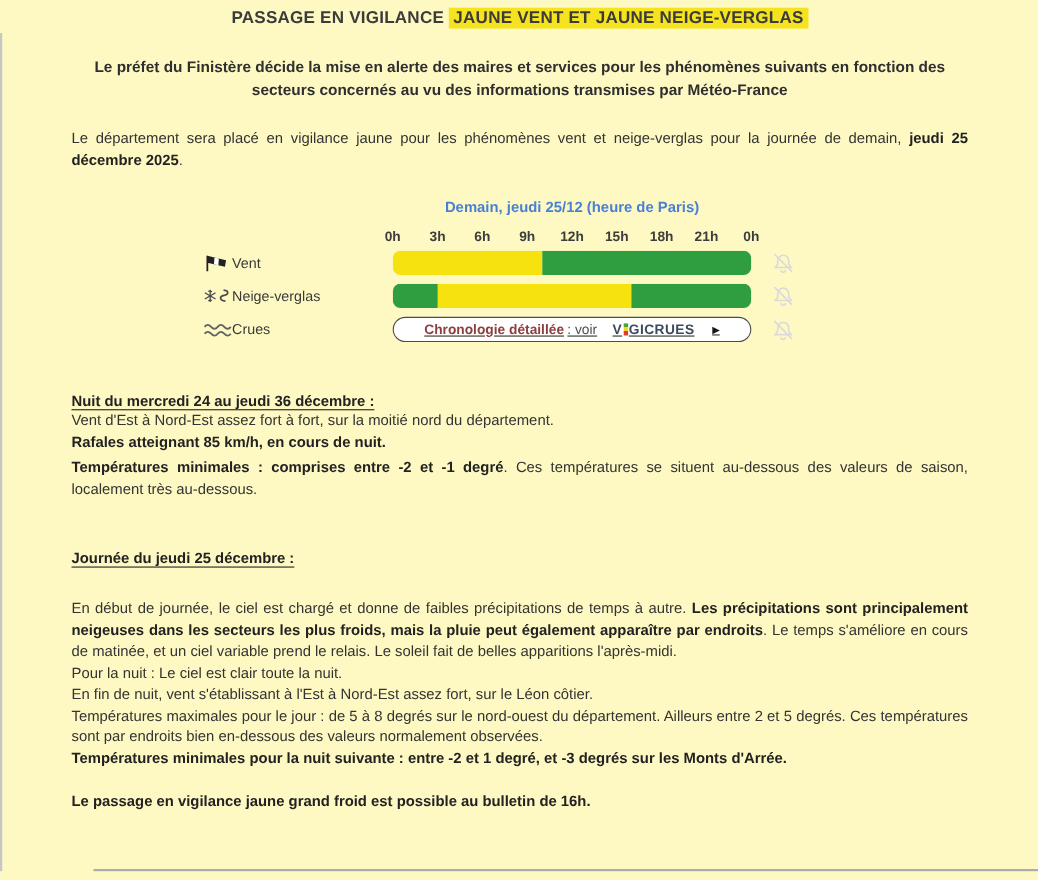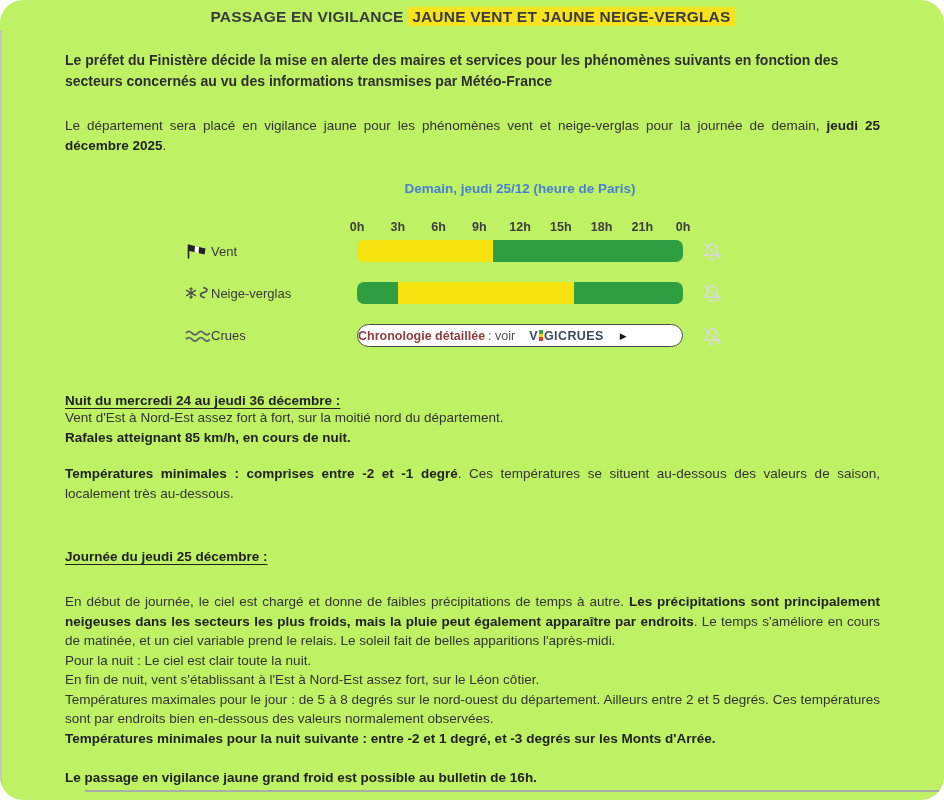--- a/index.html
+++ b/index.html
@@ -1,48 +1,48 @@
 <!DOCTYPE html>
 <html><head>
 <meta charset="utf-8">
 <style>
   html,body{margin:0;padding:0;background:#fff;}
-  .page{position:relative;width:944px;height:800px;background:#bef264;overflow:hidden;
-        font-family:"Liberation Sans",sans-serif;color:#333;border-radius:23px;}
+  .page{position:relative;width:944px;height:800px;background:#fef9c3;overflow:hidden;
+        font-family:"Liberation Sans",sans-serif;color:#333;}
   .content{padding:8px 64px 0 65px;}
 
   
   .edge-left{position:absolute;left:0;top:30px;bottom:8px;width:2px;background:#c6c6c6;}
   .edge-bottom{position:absolute;left:85px;right:0;bottom:8px;height:2px;background:#aaadab;}
 
   .doc-title{text-align:center;font-weight:bold;font-size:15.5px;color:#3b3b3b;letter-spacing:.2px;}
   .hl{background:#f6e31f;padding:1px 4px;}
 
-  .intro{margin:24px auto 0;font-weight:bold;font-size:14px;line-height:21px;color:#2f2f2f;}
+  .intro{margin:24px auto 0;text-align:center;font-weight:bold;font-size:14px;line-height:21px;color:#2f2f2f;}
 
   .para{margin-top:24px;font-size:13.5px;line-height:19.5px;text-align:justify;}
   .line{font-size:13.5px;line-height:19.5px;}
   .b{font-weight:bold;color:#222;}
 
   
   .chart{margin-left:120px;}
   .chart-title{margin:26px 0 0 172px;width:326px;text-align:center;
                color:#4a80d4;font-weight:bold;font-size:13.5px;}
-  .hours{position:relative;margin:24px 0 0 172px;width:326px;height:16px;}
+  .hours{position:relative;margin:12px 0 0 172px;width:326px;height:16px;}
   .hour-label{position:absolute;top:0;transform:translateX(-50%);
               font-size:12.5px;font-weight:bold;color:#3d3d3d;}
-  .chart-row{display:grid;grid-template-columns:26px 146px 326px 46px;align-items:center;margin-top:20px;}
+  .chart-row{display:grid;grid-template-columns:26px 146px 326px 46px;align-items:center;margin-top:8px;}
   .chart-row.first{margin-top:4px;}
   .row-icon{display:flex;align-items:center;}
   .row-label{font-size:13px;color:#3a3a3a;}
   .bar{display:flex;height:22px;border-radius:7px;overflow:hidden;}
   .bar > div{height:100%;}
   .bell{margin-left:18px;display:flex;align-items:center;}
   .pill{height:21px;border:1.5px solid #4c4c4c;border-radius:12px;display:flex;
-        align-items:center;font-size:12.5px;background:#fff;cursor:pointer;}
+        align-items:center;justify-content:center;font-size:12.5px;background:#fff;cursor:pointer;text-decoration:underline;}
   .pill .t1{font-weight:bold;color:#8d3f3f;}
   .pill .t2{color:#4f4f4f;margin-left:3px;}
   .logo{display:flex;align-items:center;margin-left:14px;font-weight:bold;
         color:#3c4a5d;font-size:12.5px;letter-spacing:.4px;}
   .logo-i{width:4px;height:11px;margin:0 1px;
           background:linear-gradient(#3aa935 0 33%,#f7d418 33% 66%,#e03c31 66% 100%);}
   .pill .arrow{margin-left:16px;font-size:9px;color:#161616;}
 
   .sec-heading{margin-top:46px;font-size:13.5px;font-weight:bold;color:#222;
                text-decoration:underline;text-underline-offset:3px;}
@@ -150,21 +150,21 @@
             <path d="M9 16.5 a2 2 0 0 0 4 0"></path>
             <line x1="3" y1="2" x2="19" y2="18"></line>
           </svg>
         </span>
       </div>
     </div>
 
     <div class="sec-heading">Nuit du mercredi 24 au jeudi 36 décembre :</div>
     <div class="line">Vent d'Est à Nord-Est assez fort à fort, sur la moitié nord du département.</div>
     <div class="line b">Rafales atteignant 85 km/h, en cours de nuit.</div>
-    <div class="para mt16" style="margin-top:17px"><span class="b">Températures minimales : comprises entre -2 et -1 degré</span><span>. Ces températures se situent au-dessous des valeurs de saison, localement très au-dessous.</span></div>
+    <div class="para mt16" style="margin-top:4px"><span class="b">Températures minimales : comprises entre -2 et -1 degré</span><span>. Ces températures se situent au-dessous des valeurs de saison, localement très au-dessous.</span></div>
 
     <div class="sec-heading">Journée du jeudi 25 décembre :</div>
     <div class="para" style="margin-top:28px"><span>En début de journée, le ciel est chargé et donne de faibles précipitations de temps à autre. </span><span class="b">Les précipitations sont principalement neigeuses dans les secteurs les plus froids, mais la pluie peut également apparaître par endroits</span><span>. Le temps s'améliore en cours de matinée, et un ciel variable prend le relais. Le soleil fait de belles apparitions l'après-midi.</span></div>
     <div class="line">Pour la nuit : Le ciel est clair toute la nuit.</div>
     <div class="line">En fin de nuit, vent s'établissant à l'Est à Nord-Est assez fort, sur le Léon côtier.</div>
     <div class="line" style="text-align:justify">Températures maximales pour le jour : de 5 à 8 degrés sur le nord-ouest du département. Ailleurs entre 2 et 5 degrés. Ces températures sont par endroits bien en-dessous des valeurs normalement observées.</div>
     <div class="line b">Températures minimales pour la nuit suivante : entre -2 et 1 degré, et -3 degrés sur les Monts d'Arrée.</div>
 
     <div class="line b mt20" style="margin-top:20px">Le passage en vigilance jaune grand froid est possible au bulletin de 16h.</div>
   </div>

